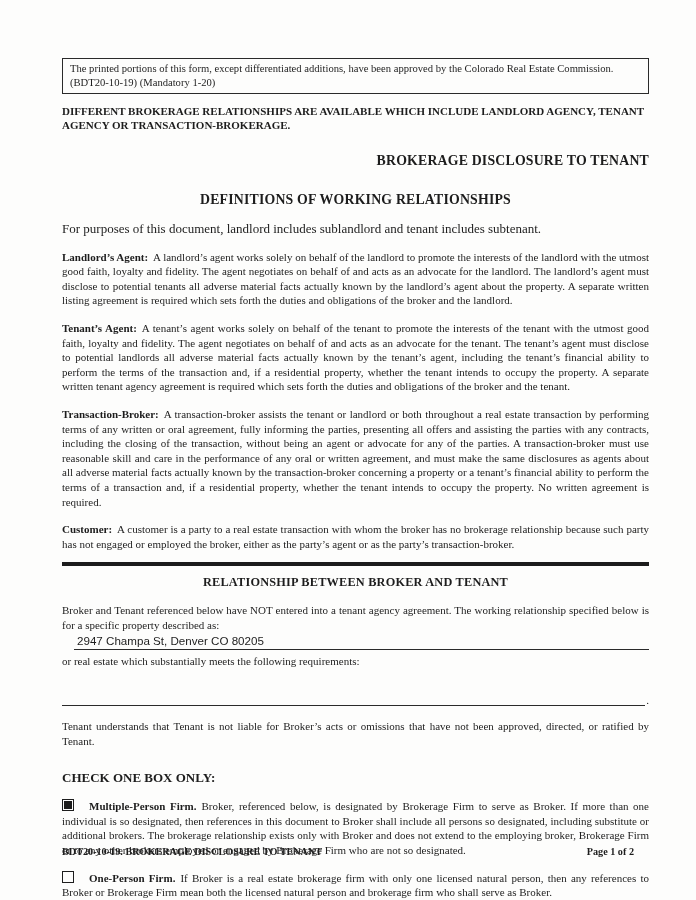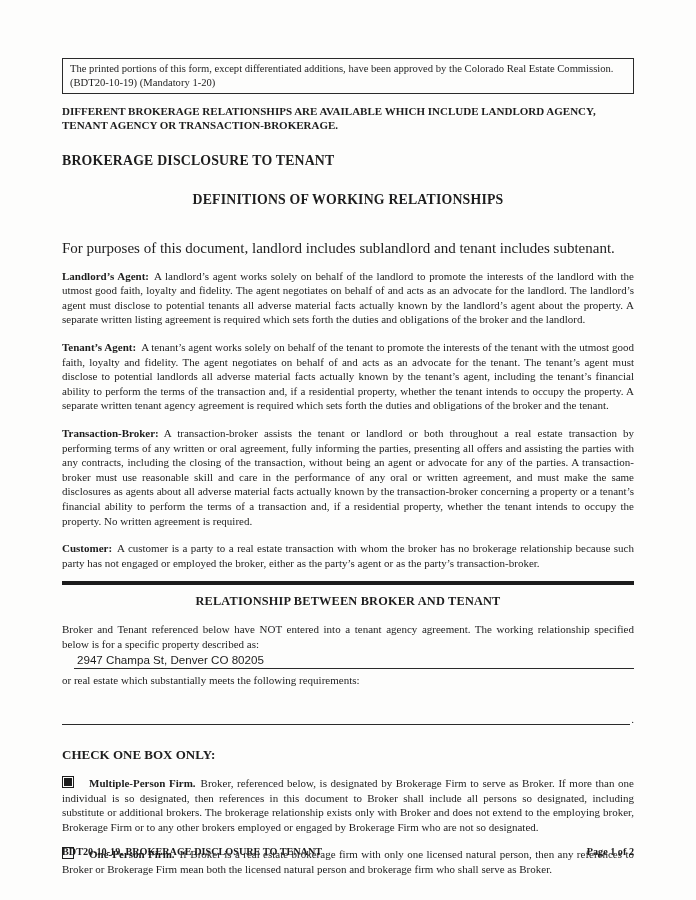--- a/index.html
+++ b/index.html
@@ -3,52 +3,52 @@
 <meta charset="utf-8">
 <style>
   html,body{margin:0;padding:0;background:#ffffff;}
   .page{
     position:relative;
     width:696px;height:900px;
     box-sizing:border-box;
     background:#fdfdfc;
     color:#1d1d1d;
     font-family:"Liberation Serif", serif;
-    padding:58px 62px 0 62px;
+    padding:58px 47px 0 62px;
     overflow:hidden;
   }
   .approval-box{
     border:1px solid #2a2a2a;
     padding:3px 7px 4px 7px;
     font-size:10.6px;
     line-height:13.5px;
   }
   .notice{
     margin-top:10px;
     font-weight:bold;
     font-size:11px;
     line-height:14px;
   }
   .title-main{
     margin-top:21px;
-    text-align:left;
+    text-align:right;
     font-weight:bold;
     font-size:13.8px;
     letter-spacing:.2px;
   }
   .title-sub{
     margin-top:23px;
     text-align:center;
     font-weight:bold;
     font-size:13.8px;
     letter-spacing:.2px;
   }
   .intro{
-    margin-top:33px;
-    font-size:15px;
+    margin-top:14px;
+    font-size:13px;
     line-height:14.6px;
   }
   p.body{
     margin:13px 0 0 0;
     font-size:11px;
     line-height:14.6px;
     text-align:justify;
   }
   p.body b.term{margin-right:5px;}
   .divider{
@@ -147,20 +147,21 @@
 
   <div class="property-field">2947 Champa St, Denver CO 80205</div>
 
   <p class="body" style="margin-top:4px;">or real estate which substantially meets the following requirements:</p>
 
   <div class="blank-field">
     <span class="rule"></span>
     <span class="suffix">.</span>
   </div>
 
+  <p class="body mt16">Tenant understands that Tenant is not liable for Broker’s acts or omissions that have not been approved, directed, or ratified by Tenant.</p>
 
   <div class="check-instruction">CHECK ONE BOX ONLY:</div>
 
   <p class="body"><span class="cb checked"></span><b class="term">Multiple-Person Firm.</b><span>Broker, referenced below, is designated by Brokerage Firm to serve as Broker. If more than one individual is so designated, then references in this document to Broker shall include all persons so designated, including substitute or additional brokers. The brokerage relationship exists only with Broker and does not extend to the employing broker, Brokerage Firm or to any other brokers employed or engaged by Brokerage Firm who are not so designated.</span></p>
 
   <p class="body"><span class="cb"></span><b class="term">One-Person Firm.</b><span>If Broker is a real estate brokerage firm with only one licensed natural person, then any references to Broker or Brokerage Firm mean both the licensed natural person and brokerage firm who shall serve as Broker.</span></p>
 
   <div class="footer">
     <span>BDT20-10-19.  BROKERAGE DISCLOSURE TO TENANT</span>
     <span>Page 1 of 2</span>

